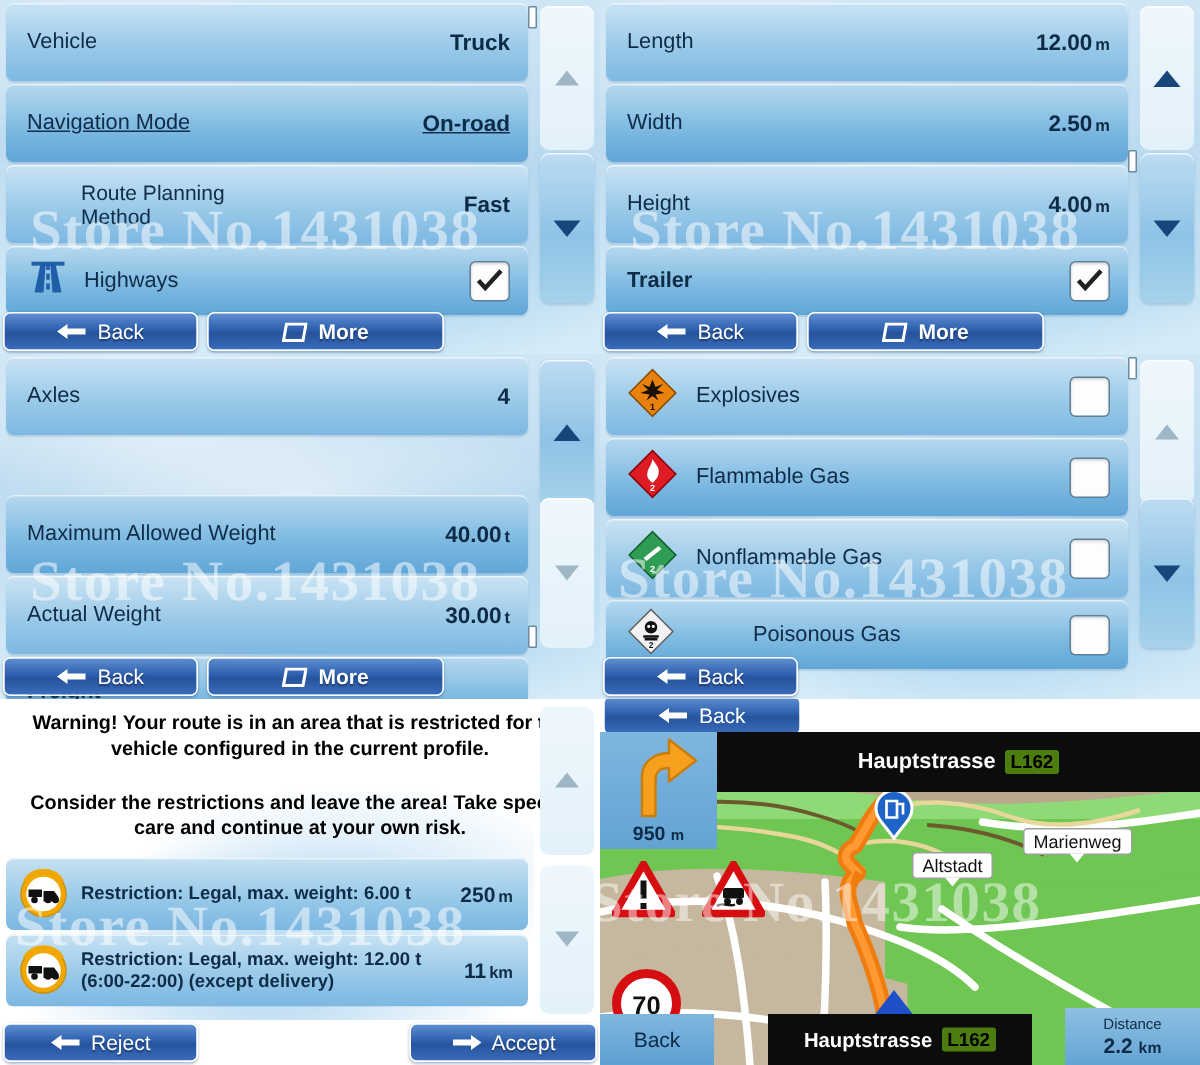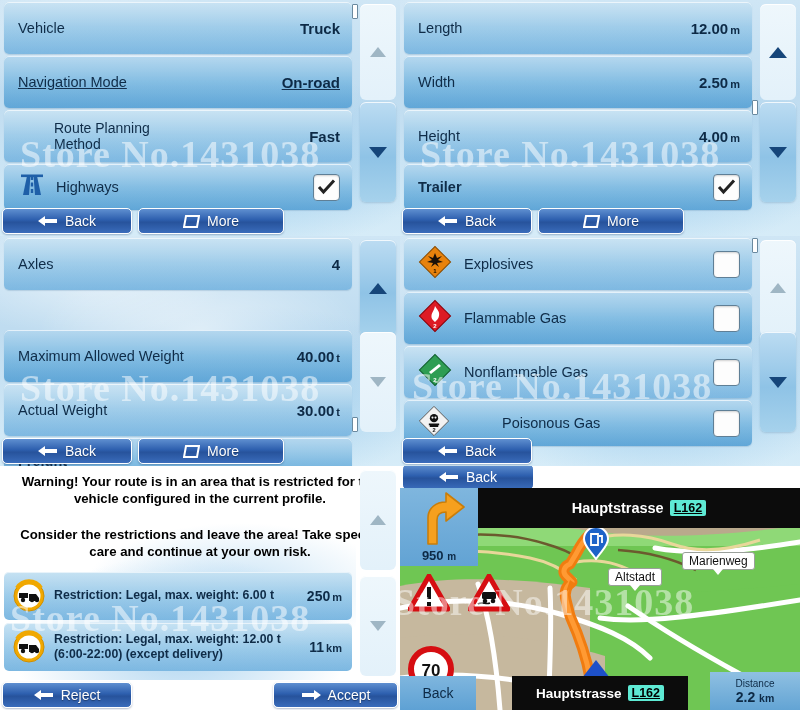--- a/index.html
+++ b/index.html
@@ -95,21 +95,21 @@
   .navbtn {
     height: 26px; border-radius: 5px;
     background: linear-gradient(180deg, #5f8fd0 0%, #2d5fae 45%, #27539c 55%, #3a6cbb 100%);
     border: 1px solid #ffffff;
     display: flex; align-items: center; justify-content: center; gap: 7px;
     color: #ffffff; font-size: 14px;
     box-shadow: 0 1px 2px rgba(30,60,110,0.35);
   }
   .navbtn .t { text-shadow: 0 1px 1px rgba(0,0,0,0.35); }
   .navbtn.w130 { width: 130px; }
-  .navbtn.w134 { width: 146px; }
+  .navbtn.w134 { width: 158px; font-weight: bold; }
   .navbtn.w125 { width: 125px; }
   .arrowico { display: block; }
 
   
   .warnpanel { position: absolute; inset: 0; background: #ffffff; }
   .warnbg {
     position: absolute; left: 0; top: 0; right: 44px; bottom: 30px;
     background:
       radial-gradient(ellipse 260px 150px at 180px 185px, rgba(150,200,235,0.75) 0%, rgba(150,200,235,0) 64%),
       radial-gradient(ellipse 220px 90px at 240px 120px, rgba(190,222,244,0.8) 0%, rgba(190,222,244,0) 70%),
@@ -148,21 +148,21 @@
     background: linear-gradient(180deg, #7fb6de 0%, #62a3d4 100%);
     display: flex; flex-direction: column; align-items: center; justify-content: flex-start;
   }
   .turndist { position: absolute; bottom: 3px; left: 0; right: 0; text-align: center; color: #0d2a46; font-weight: bold; font-size: 13px; }
   .turndist .unit { font-size: 10px; }
   .streetbar {
     position: absolute; left: 78px; top: 0; right: 0; height: 40px; background: #0c0c0c; z-index: 6;
     display: flex; align-items: center; justify-content: center; gap: 6px;
   }
   .streetbar .nm { color: #ffffff; font-weight: bold; font-size: 14.5px; }
-  .shield { background: #5eead4; color: #000; font-weight: bold; font-size: 12.5px; padding: 1px 4px; border-radius: 2px; text-decoration: underline; }
+  .shield { background: #4d7c0f; color: #000; font-weight: bold; font-size: 12.5px; padding: 1px 4px; border-radius: 2px; }
   .bottombar {
     position: absolute; left: 28%; bottom: 0; width: 44%; height: 34px; background: #0c0c0c; z-index: 6;
     display: flex; align-items: center; justify-content: center; gap: 6px;
   }
   .bottombar .nm { color: #fff; font-weight: bold; font-size: 13.5px; }
   .mapbackbtn {
     position: absolute; left: 0; bottom: 0; width: 76px; height: 34px; z-index: 7;
     background: linear-gradient(180deg, #7fb6de 0%, #5ea1d4 100%);
     display: flex; align-items: center; justify-content: center;
     color: #0d2a46; font-size: 14px;

